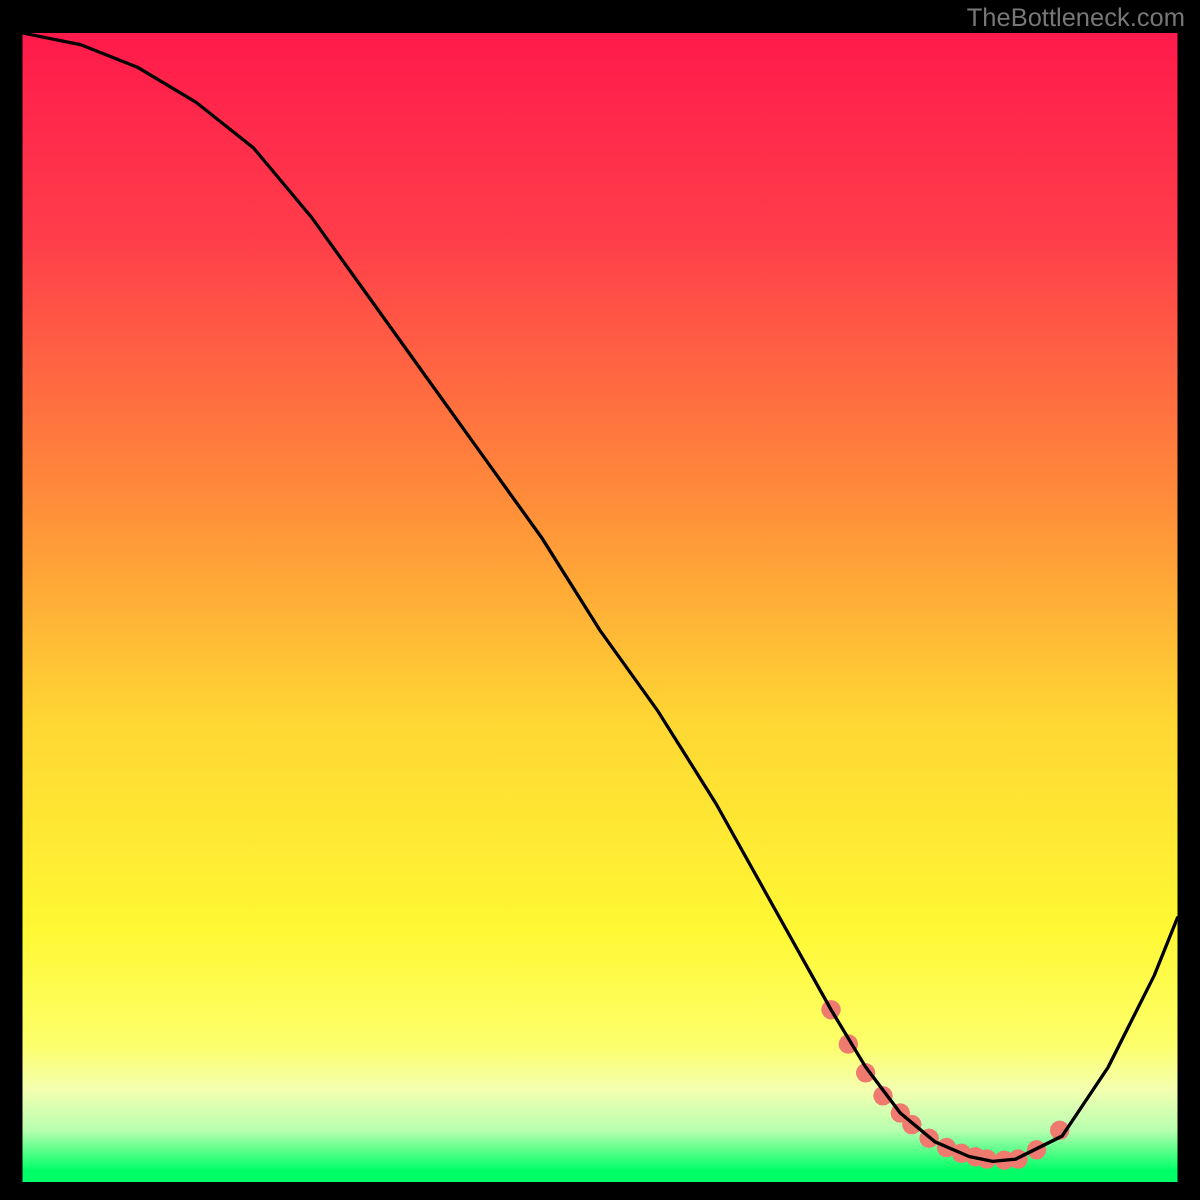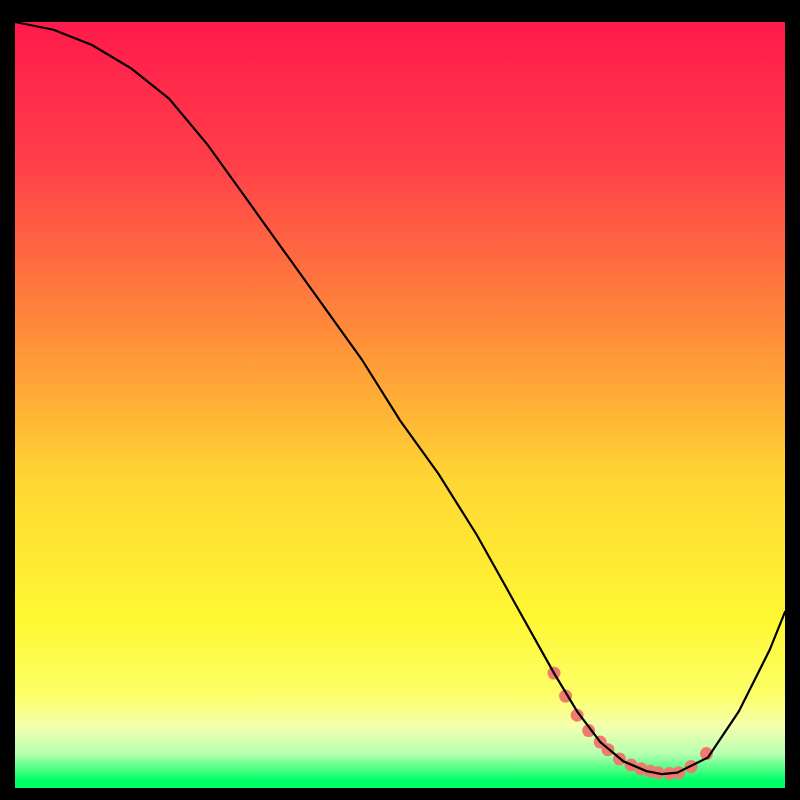--- a/index.html
+++ b/index.html
@@ -3,20 +3,21 @@
 <meta charset="utf-8">
 <style>
 html,body{margin:0;padding:0;width:800px;height:800px;background:#000;overflow:hidden}
 .stage{position:relative;width:800px;height:800px;background:#000}
 .attrib{position:absolute;top:2px;right:10px;color:#777;font:17px Arial,Helvetica,sans-serif;z-index:3}
 svg{position:absolute;left:0;top:0}
 </style>
 </head>
 <body>
 <div class="stage">
+<div class="attrib">TheBottleneck.com</div>
 <svg width="800" height="800">
 <defs>
 <linearGradient id="bg" x1="0" y1="0" x2="0" y2="1">
 <stop offset="0" stop-color="#ff1a4b"></stop>
 <stop offset="0.18" stop-color="#ff3e4a"></stop>
 <stop offset="0.40" stop-color="#ff8a3a"></stop>
 <stop offset="0.60" stop-color="#ffd733"></stop>
 <stop offset="0.78" stop-color="#fff833"></stop>
 <stop offset="0.88" stop-color="#fdff6a"></stop>
 <stop offset="0.92" stop-color="#f3ffb0"></stop>

